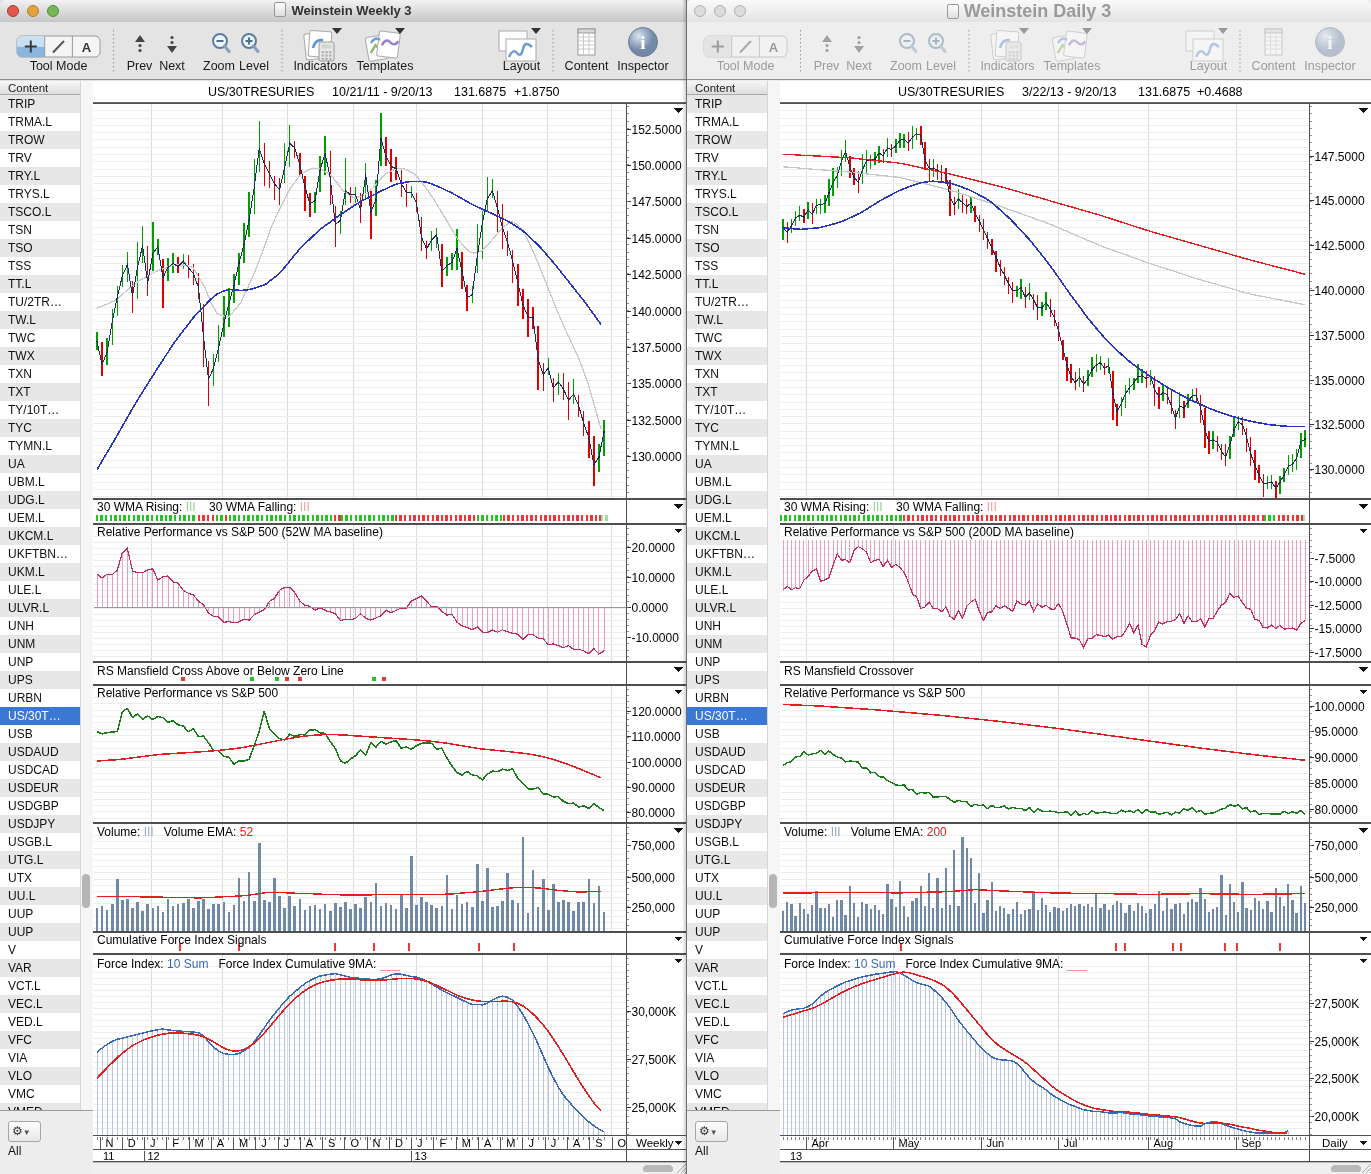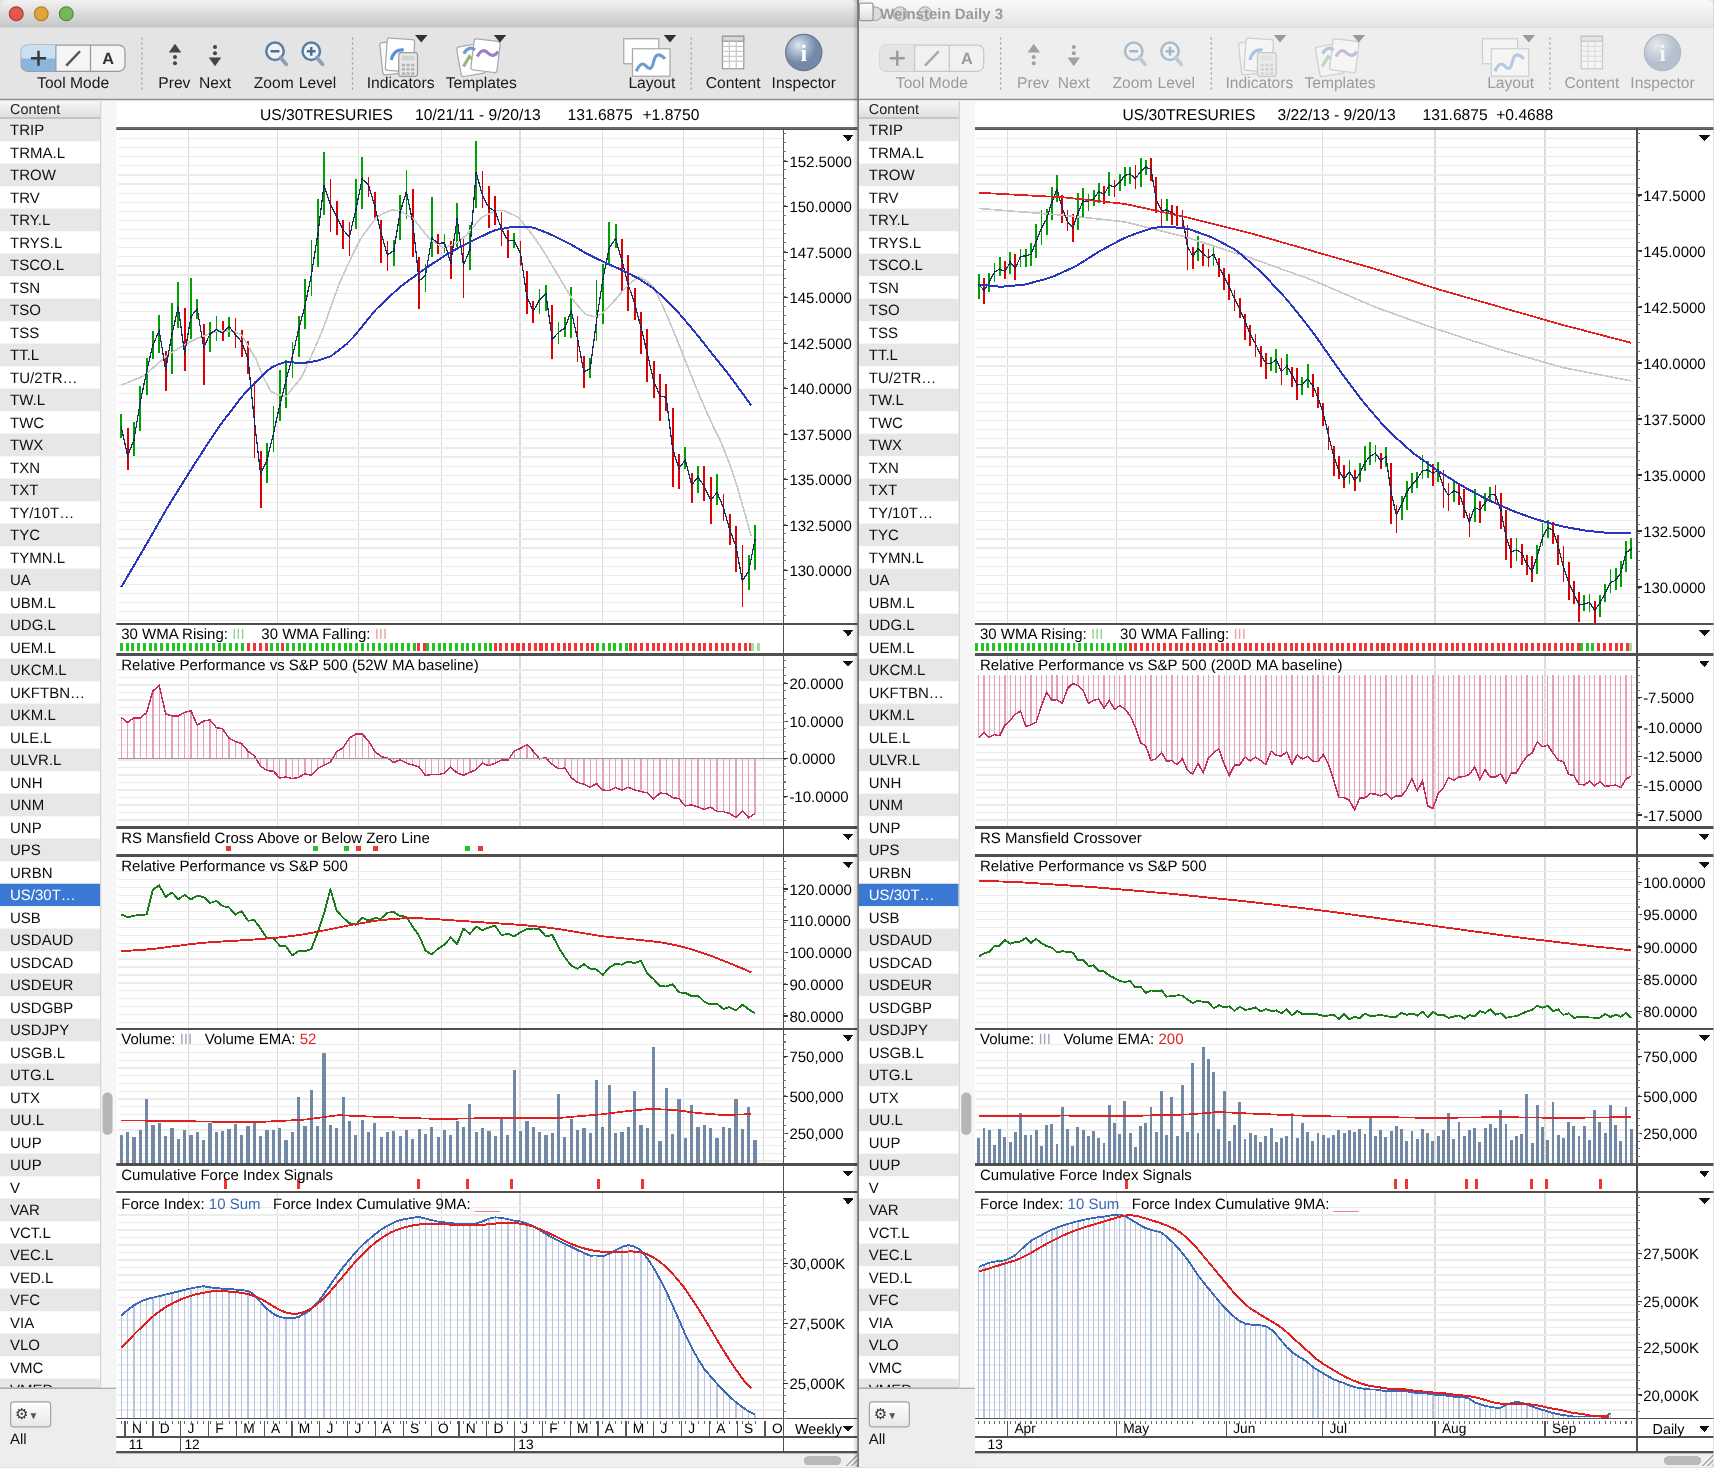--- a/index.html
+++ b/index.html
@@ -1,19 +1,20 @@
 <!DOCTYPE html>
 <html><head><meta charset="utf-8"><style>html,body{margin:0;padding:0}*{box-sizing:content-box}body{font-family:"Liberation Sans",sans-serif;-webkit-font-smoothing:antialiased}#stage{position:relative;width:1371px;height:1174px;background:#8a8a8a;overflow:hidden}.win{position:absolute;top:0;height:1174px;background:#e4e4e4}</style></head><body>
 <div id="stage">
     <div class="win" style="left:0px;width:686px;background:#e2e2e2"></div>
     <div class="win" style="left:687px;width:684px;background:#ececec"></div>
     <div style="position:absolute;left:0px;top:0;width:686px;height:22px;background:linear-gradient(#f2f2f2,#c6c6c6);border-bottom:1px solid #8c8c8c;border-radius:6px 6px 0 0"></div>
     <div style="position:absolute;left:7px;top:5px;width:12px;height:12px;border-radius:50%;background:#e4574c;border:1px solid #a83c32;box-sizing:border-box"></div>
     <div style="position:absolute;left:27px;top:5px;width:12px;height:12px;border-radius:50%;background:#e2a53c;border:1px solid #b07f28;box-sizing:border-box"></div>
     <div style="position:absolute;left:47px;top:5px;width:12px;height:12px;border-radius:50%;background:#77b75a;border:1px solid #538c3a;box-sizing:border-box"></div>
+    <div style="position:absolute;left:0px;top:0;width:686px;height:22px;text-align:center;font-size:13px;font-weight:bold;color:#303030;line-height:22px"><span style="display:inline-block;width:10px;height:13px;background:linear-gradient(#fff,#ddd);border:1px solid #999;border-radius:2px;vertical-align:-2px;margin-right:5px"></span>Weinstein Weekly 3</div>
     <div style="position:absolute;left:0px;top:22px;width:686px;height:57px;background:#e4e4e4;border-bottom:1px solid #8e8e8e"></div>
     <svg width="686" height="58" viewBox="0 0 686 58" style="position:absolute;left:0px;top:22px" font-family="Liberation Sans, sans-serif">
       <line x1="113.5" y1="8" x2="113.5" y2="52" stroke="#9a9a9a" stroke-width="1" stroke-dasharray="1.5 2.5"></line>
       <line x1="282" y1="8" x2="282" y2="52" stroke="#9a9a9a" stroke-width="1" stroke-dasharray="1.5 2.5"></line>
       <line x1="553" y1="8" x2="553" y2="52" stroke="#9a9a9a" stroke-width="1" stroke-dasharray="1.5 2.5"></line>
       <g opacity="1">
         <rect x="17" y="14" width="83" height="21" rx="5" fill="#f5f5f5" stroke="#9a9a9a"></rect>
         <path d="M17 24.5 h27.7 v10.5 h-22.7 a5 5 0 0 1 -5 -5 z" fill="#8ab6dd"></path>
         <path d="M22 14 h22.7 v10.5 H17 v-5.5 a5 5 0 0 1 5 -5 z" fill="#c9e0f2"></path>
         <line x1="44.7" y1="14" x2="44.7" y2="35" stroke="#9a9a9a"></line>
@@ -776,21 +777,21 @@
       <line x1="0" y1="1081.5" x2="593" y2="1081.5" stroke="#bbb" stroke-width="1"></line>
       <rect x="550" y="1084" rx="3.5" width="30" height="7" fill="#b9b9b9"></rect>
       <line x1="584" y1="1092" x2="595" y2="1081" stroke="#a9a9a9" stroke-width="1"></line>
       <line x1="588" y1="1092" x2="595" y2="1085" stroke="#a9a9a9" stroke-width="1"></line>
       <line x1="592" y1="1092" x2="595" y2="1089" stroke="#a9a9a9" stroke-width="1"></line>
     </svg>
     <div style="position:absolute;left:687px;top:0;width:684px;height:22px;background:linear-gradient(#fafafa,#e3e3e3);border-bottom:1px solid #8c8c8c;border-radius:6px 6px 0 0"></div>
     <div style="position:absolute;left:694px;top:5px;width:12px;height:12px;border-radius:50%;background:#dcdcdc;border:1px solid #b0b0b0;box-sizing:border-box"></div>
     <div style="position:absolute;left:714px;top:5px;width:12px;height:12px;border-radius:50%;background:#dcdcdc;border:1px solid #b0b0b0;box-sizing:border-box"></div>
     <div style="position:absolute;left:734px;top:5px;width:12px;height:12px;border-radius:50%;background:#dcdcdc;border:1px solid #b0b0b0;box-sizing:border-box"></div>
-    <div style="position:absolute;left:687px;top:0;width:684px;height:22px;font-size:12px;font-weight:bold;color:#9a9a9a;line-height:22px"><span style="display:inline-block;width:10px;height:13px;background:linear-gradient(#fff,#ddd);border:1px solid #999;border-radius:2px;vertical-align:-2px;margin-right:5px"></span>Weinstein Daily 3</div>
+    <div style="position:absolute;left:687px;top:0;width:684px;height:22px;text-align:center;font-size:18px;font-weight:bold;color:#9a9a9a;line-height:22px"><span style="display:inline-block;width:10px;height:13px;background:linear-gradient(#fff,#ddd);border:1px solid #999;border-radius:2px;vertical-align:-2px;margin-right:5px"></span>Weinstein Daily 3</div>
     <div style="position:absolute;left:687px;top:22px;width:684px;height:57px;background:#eeeeee;border-bottom:1px solid #8e8e8e"></div>
     <svg width="684" height="58" viewBox="0 0 684 58" style="position:absolute;left:687px;top:22px" font-family="Liberation Sans, sans-serif">
       <line x1="113.5" y1="8" x2="113.5" y2="52" stroke="#9a9a9a" stroke-width="1" stroke-dasharray="1.5 2.5"></line>
       <line x1="282" y1="8" x2="282" y2="52" stroke="#9a9a9a" stroke-width="1" stroke-dasharray="1.5 2.5"></line>
       <line x1="553" y1="8" x2="553" y2="52" stroke="#9a9a9a" stroke-width="1" stroke-dasharray="1.5 2.5"></line>
       <g opacity="0.45">
         <rect x="17" y="14" width="83" height="21" rx="5" fill="#f5f5f5" stroke="#9a9a9a"></rect>
         <path d="M22 14 h22.7 v21 H22 a5 5 0 0 1 -5 -5 v-11 a5 5 0 0 1 5 -5 z" fill="#d9d9d9"></path>
         <line x1="44.7" y1="14" x2="44.7" y2="35" stroke="#9a9a9a"></line>
         <line x1="72.4" y1="14" x2="72.4" y2="35" stroke="#9a9a9a"></line>

